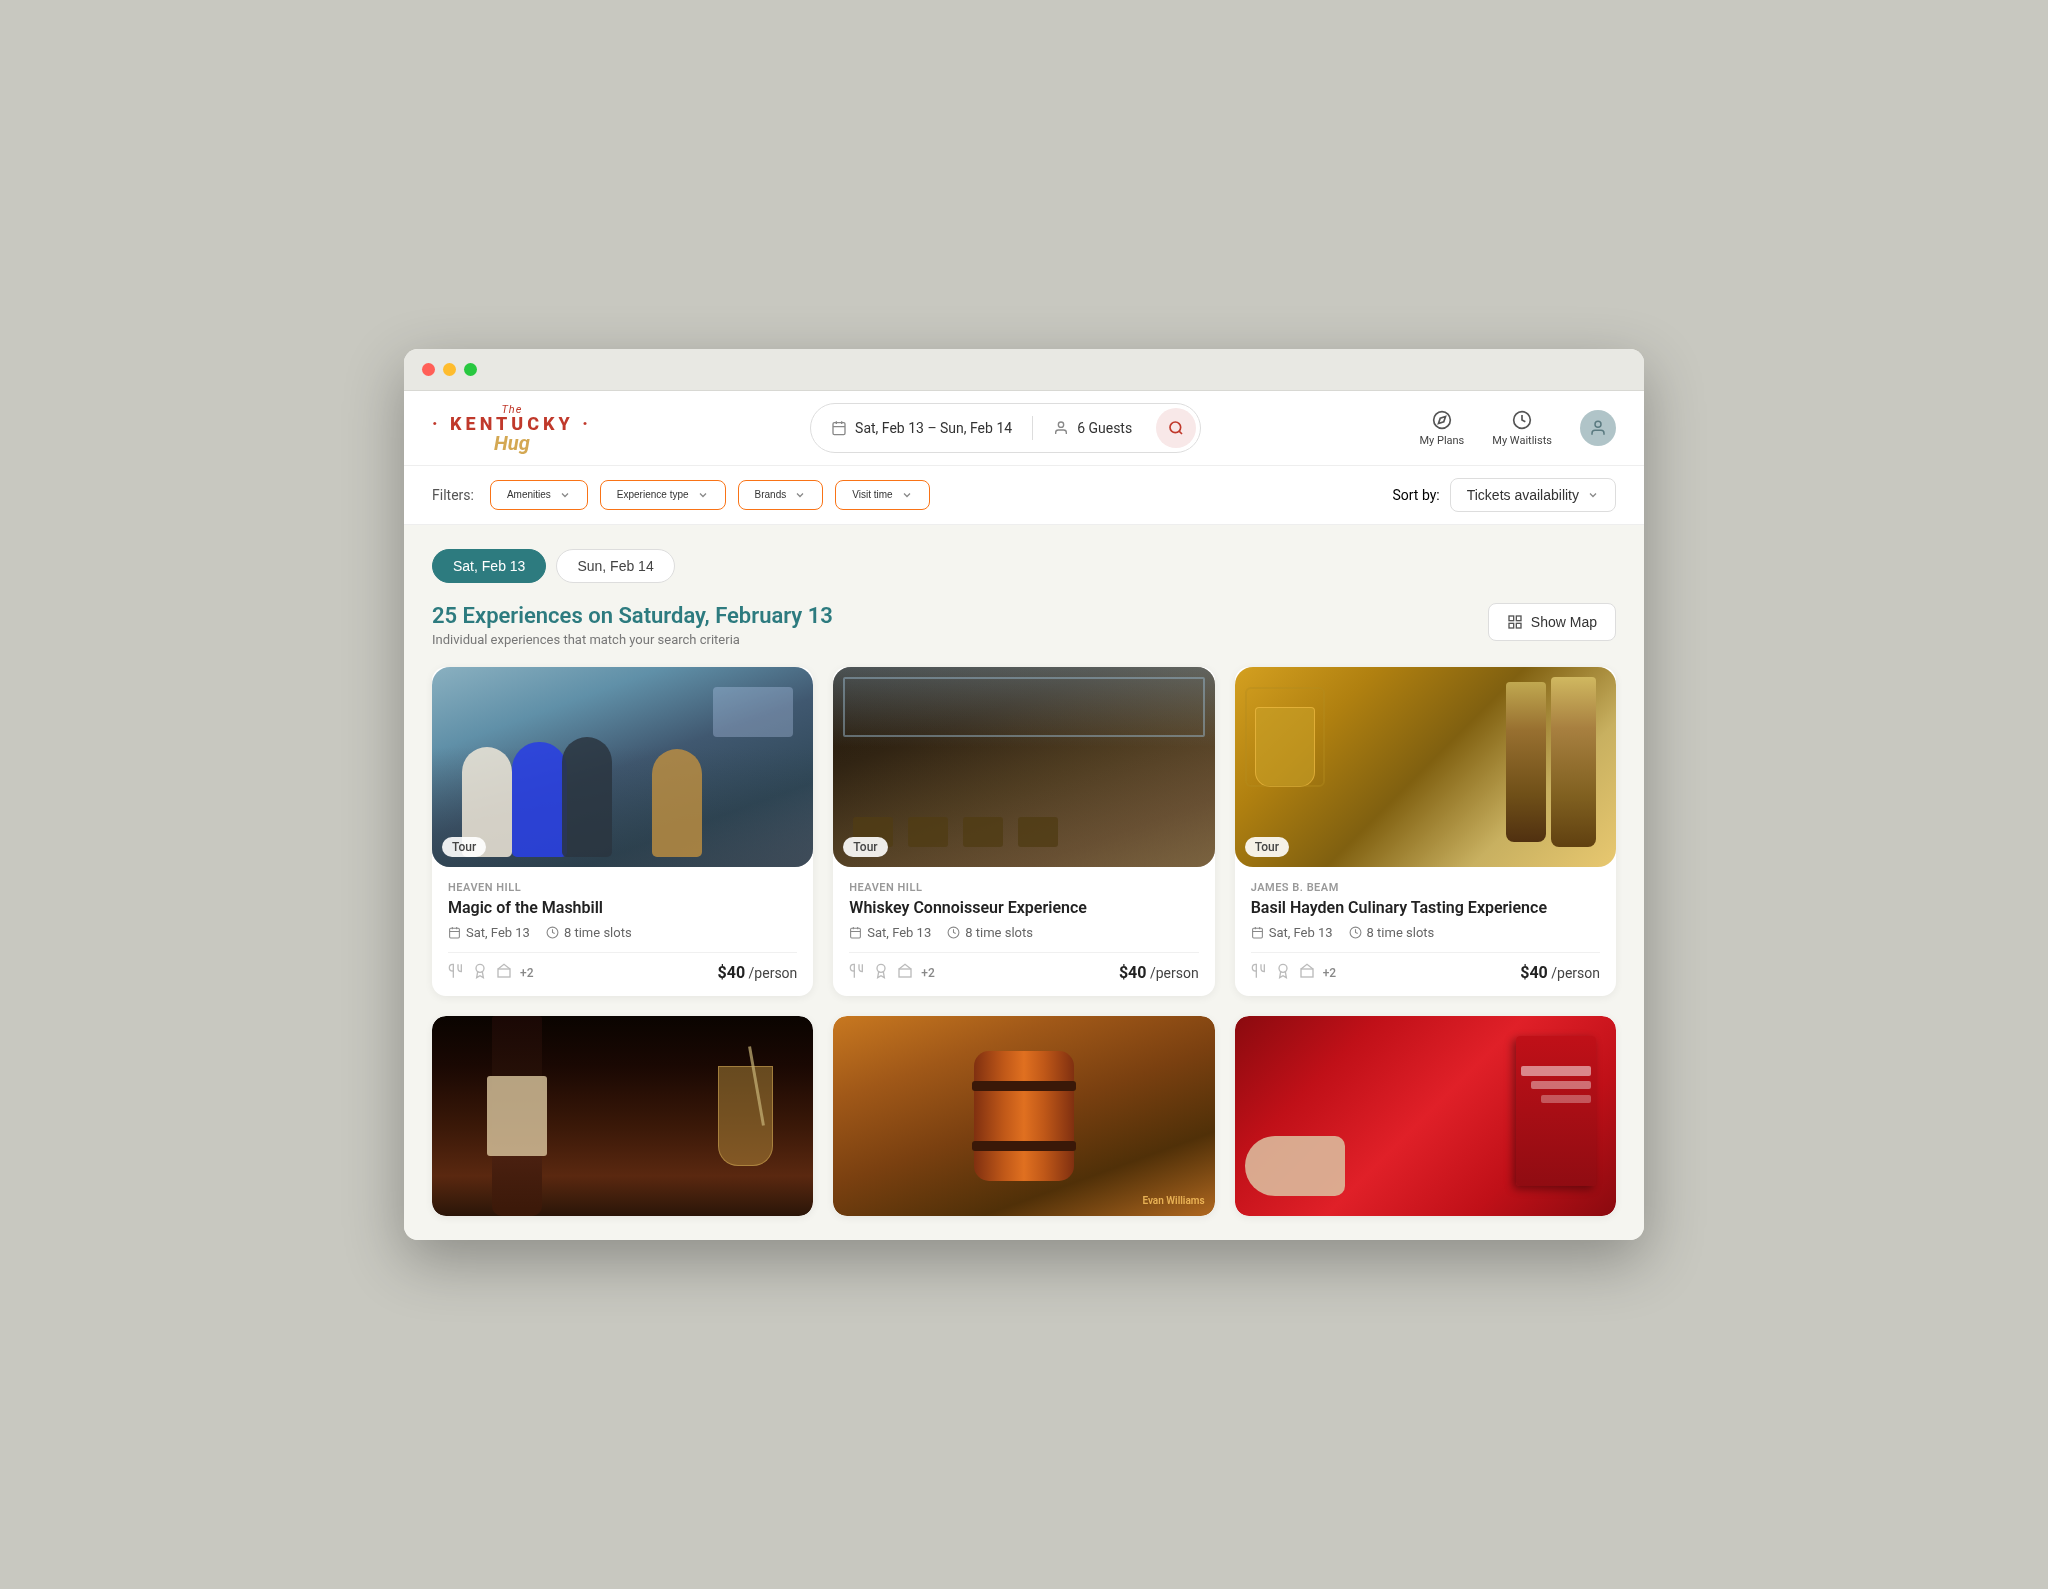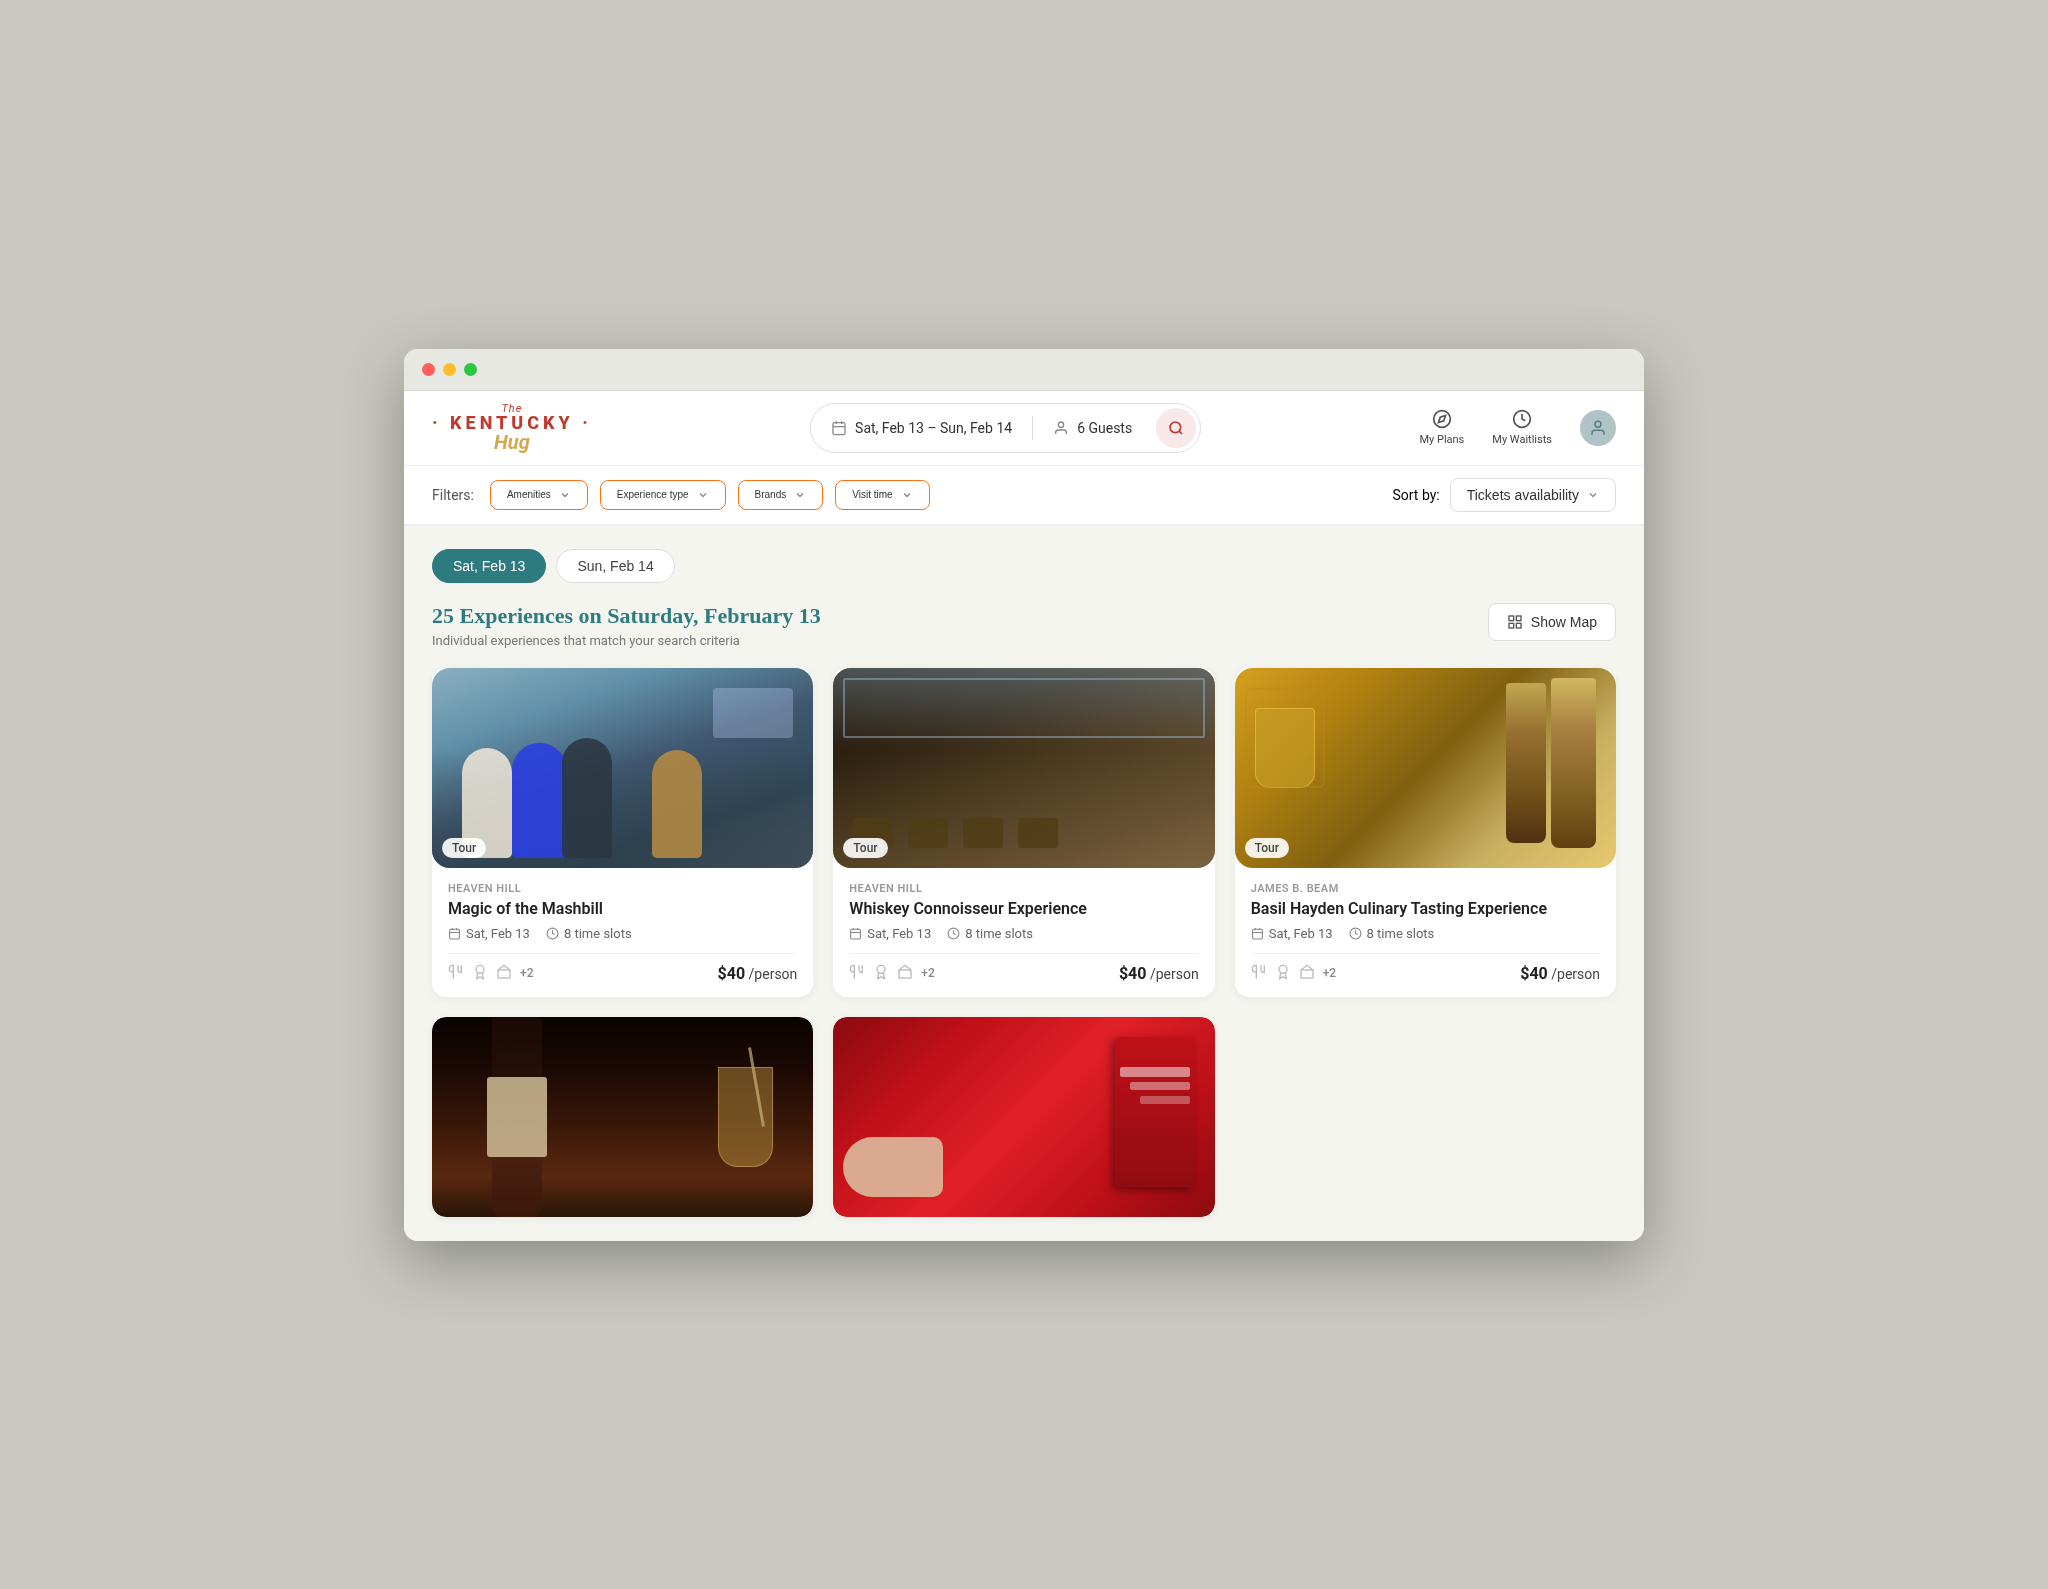--- a/index.html
+++ b/index.html
@@ -200,21 +200,20 @@
       justify-content: space-between;
       margin-bottom: 20px;
     }
     .results-title {
       font-size: 22px;
       font-weight: 600;
       color: #222;
     }
     .results-title span {
       color: #2d7b7f;
-      font-family: Liberation Serif, serif;
     }
     .results-sub {
       font-size: 13px;
       color: #777;
       margin-top: 4px;
     }
     .show-map-btn {
       display: flex;
       align-items: center;
       gap: 8px;
@@ -669,20 +668,31 @@
           <div style="position:absolute; left:60px; top:0; width:50px; height:200px; background: linear-gradient(180deg, #1a0805 0%, #2a1208 40%, #4a2010 70%, #3a1808 100%); border-radius: 3px 3px 10px 10px;"></div>
 
           <div style="position:absolute; left:55px; top:60px; width:60px; height:80px; background: rgba(220,200,160,0.8); border-radius: 3px;"></div>
 
           <div style="position:absolute; right:40px; top:50px; width:55px; height:100px; background: rgba(180,140,60,0.5); border-radius: 0 0 20px 20px; border: 1px solid rgba(200,160,80,0.6);"></div>
 
           <div style="position:absolute; right:55px; top:30px; width:3px; height:80px; background:rgba(200,180,120,0.7); transform:rotate(-10deg);"></div>
         </div>
       </div>
 
+      <div class="card" style="overflow:hidden;">
+        <div style="width:100%; height:200px; background: linear-gradient(160deg, #c87820 0%, #a05818 25%, #7a4010 50%, #503008 75%, #b06820 100%); position:relative; overflow:hidden; border-radius: 14px;">
+
+          <div style="position:absolute; left:50%; top:50%; transform:translate(-50%,-50%); width:100px; height:130px; background: linear-gradient(90deg, #803010 0%, #c05818 30%, #e07020 50%, #c05818 70%, #803010 100%); border-radius: 15px;"></div>
+
+          <div style="position:absolute; left:50%; top:50%; transform:translate(-50%,-50%); width:104px; height:10px; margin-top:-30px; background: #3a1808; border-radius: 3px;"></div>
+          <div style="position:absolute; left:50%; top:50%; transform:translate(-50%,-50%); width:104px; height:10px; margin-top:30px; background: #3a1808; border-radius: 3px;"></div>
+
+          <div style="position:absolute; bottom:10px; right:10px; font-size:10px; color:rgba(255,200,100,0.8); font-weight:600;">Evan Williams</div>
+        </div>
+      </div>
 
       <div class="card" style="overflow:hidden;">
         <div style="width:100%; height:200px; background: linear-gradient(135deg, #8a0a0f 0%, #c01018 25%, #e02028 50%, #c01018 75%, #8a0a0f 100%); position:relative; overflow:hidden; border-radius: 14px;">
 
           <div style="position:absolute; right:20px; top:20px; width:80px; height:150px; background: linear-gradient(180deg, #c01018 0%, #900c12 100%); border-radius: 4px; box-shadow: -3px 3px 8px rgba(0,0,0,0.4);"></div>
 
           <div style="position:absolute; left:10px; bottom:20px; width:100px; height:60px; background: rgba(220,185,155,0.9); border-radius: 30px 10px 10px 30px;"></div>
 
           <div style="position:absolute; right:25px; top:50px; width:70px; height:10px; background:rgba(255,255,255,0.5); border-radius:2px;"></div>
           <div style="position:absolute; right:25px; top:65px; width:60px; height:8px; background:rgba(255,255,255,0.4); border-radius:2px;"></div>

